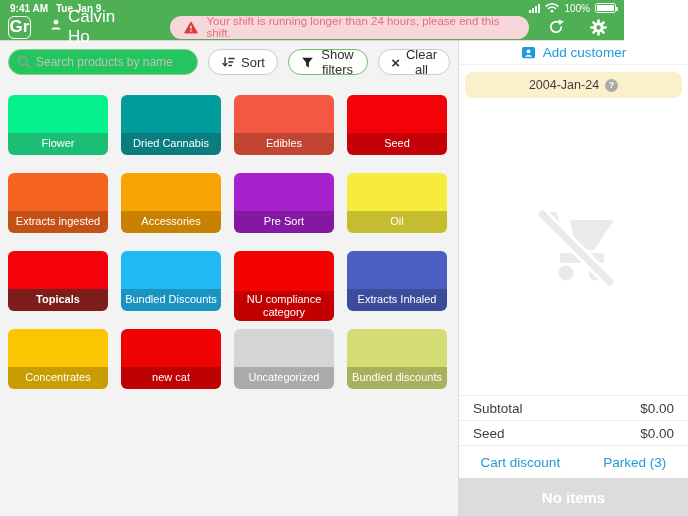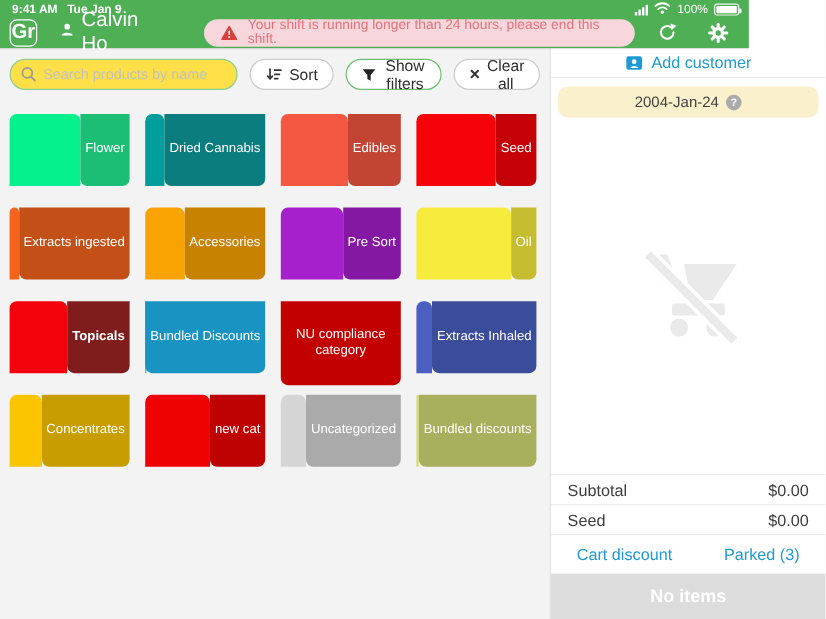--- a/index.html
+++ b/index.html
@@ -29,32 +29,32 @@
   .hbtn + .hbtn { margin-left:12px; }
 
   
   .main { flex:1; display:flex; min-height:0; }
   .left { width:458px; flex:none; background:var(--left-bg); }
 
   .toolbar { display:flex; align-items:center; gap:10px; padding:9px 8px 0 8px; }
   .search-wrap { position:relative; width:190px; flex:none; }
   .search-wrap svg { position:absolute; left:9px; top:6px; }
   .search-input { width:100%; height:26px; border:1.5px solid #8CCE90; border-radius:13px;
-                  background:#fde047; padding:0 10px 0 27px; font-size:12px; outline:none;
+                  background:#22c55e; padding:0 10px 0 27px; font-size:12px; outline:none;
                   font-family:"Liberation Sans", sans-serif; color:#333; }
   .search-input::placeholder { color:#C0C0C0; }
   .pill-btn { height:26px; border-radius:13px; background:#fff; border:1.5px solid #CBCBCB;
               display:flex; align-items:center; gap:6px; padding:0 12px;
               font-size:13px; color:#2E2E2E; cursor:pointer; font-family:"Liberation Sans", sans-serif; }
   .pill-btn.green { border-color:#6CBE70; }
   .x-glyph { font-size:15px; font-weight:bold; color:#333; line-height:1; }
 
   .grid { display:grid; grid-template-columns:repeat(4,100px); grid-auto-rows:60px;
           gap:18px 13px; padding:20px 8px 0 8px; }
-  .tile { height:60px; display:flex; flex-direction:row; cursor:pointer; }
+  .tile { height:60px; display:flex; flex-direction:column; cursor:pointer; }
   .tile.tall { height:70px; z-index:1; }
   .tile-top { flex:1; border-radius:6px 6px 0 0; }
   .tile-label { min-height:22px; border-radius:0 0 6px 6px; color:#fff; font-size:11px;
                 display:flex; align-items:center; justify-content:center; text-align:center;
                 padding:2px 4px; line-height:1.2; }
 
   
   .right { width:230px; flex:none; background:#fff; border-left:1px solid #DCDCDC;
            display:flex; flex-direction:column; }
   .add-row { height:25px; flex:none; display:flex; align-items:center; justify-content:center;

